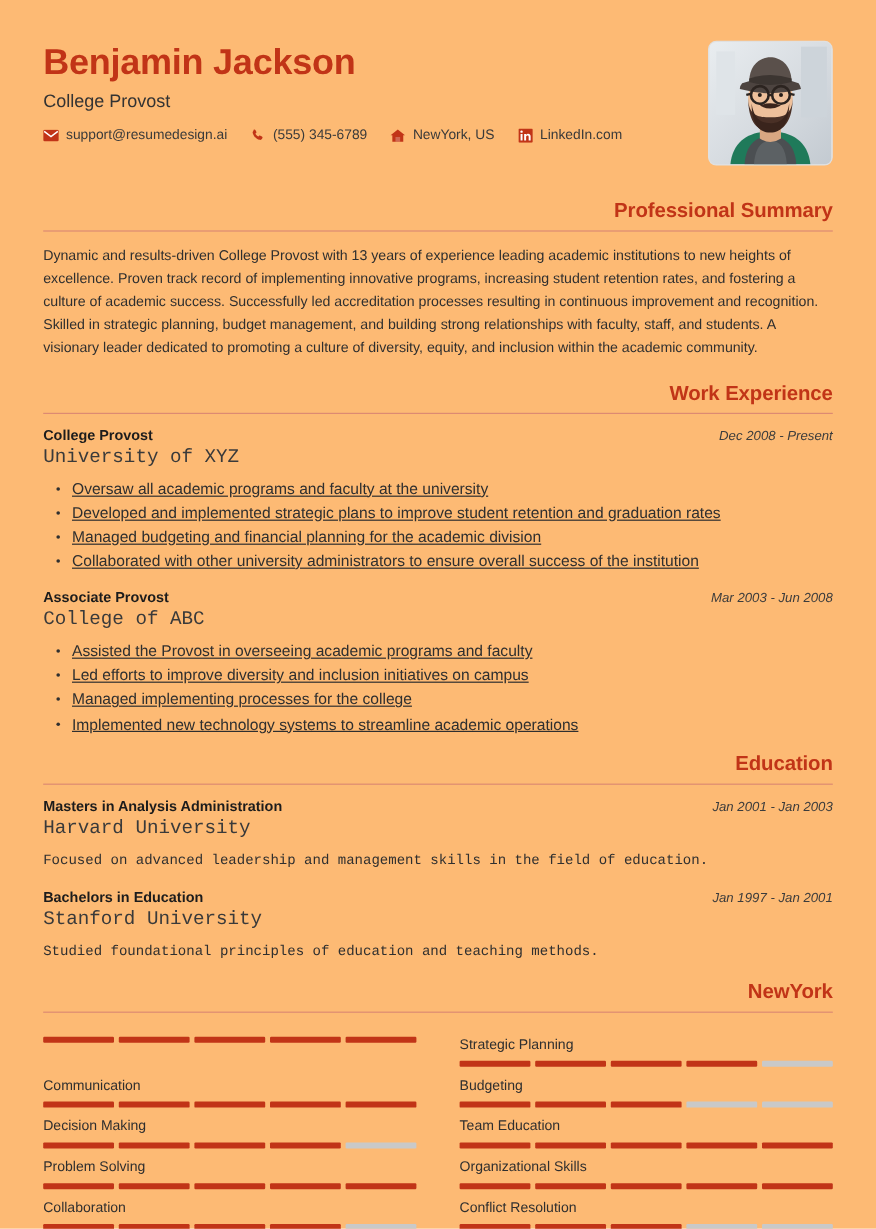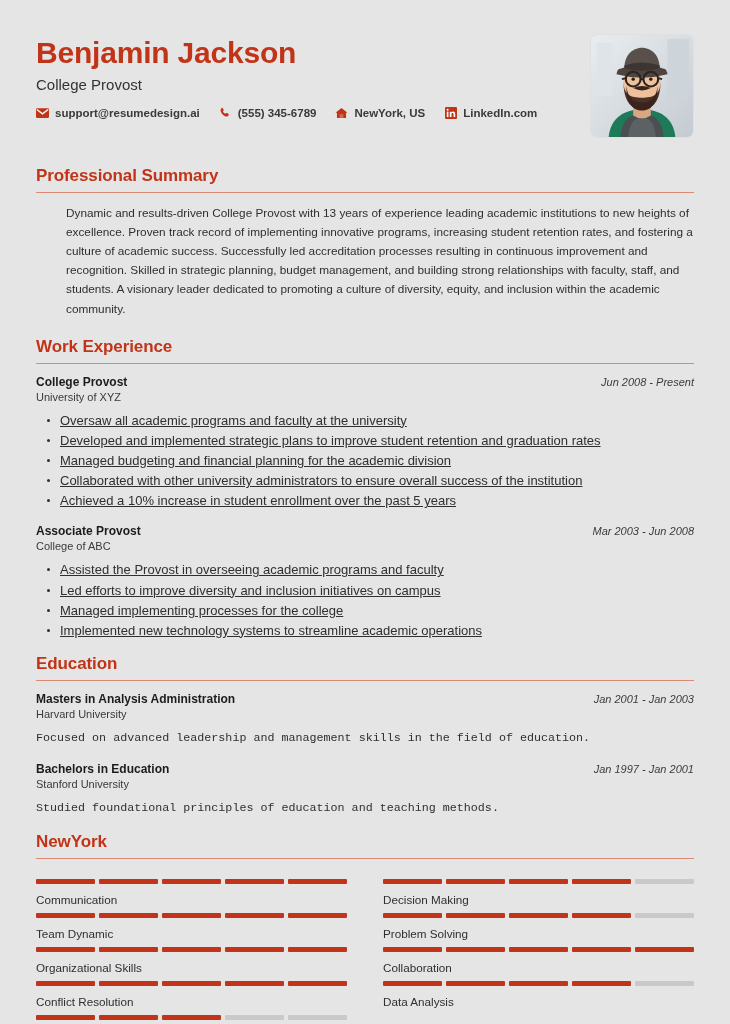--- a/index.html
+++ b/index.html
@@ -9,21 +9,21 @@
     height: 1024px;
     background: #ffffff;
     font-family: "Liberation Sans", sans-serif;
     overflow: hidden;
   }
 
   .page {
     position: relative;
     width: 730px;
     height: 1024px;
-    background: #e5e5e5;
+    background: #fdba74;
     padding: 34px 36px 0 36px;
   }
 
   
   .header {
     display: flex;
     align-items: flex-start;
     justify-content: space-between;
     margin-bottom: 28px;
   }
@@ -41,21 +41,20 @@
     color: #333333;
     margin-top: 6px;
     margin-bottom: 14px;
     font-weight: normal;
   }
 
   .contact-row {
     display: flex;
     flex-wrap: wrap;
     gap: 0;
-    font-weight: bold;
   }
   .contact-item {
     display: flex;
     align-items: center;
     margin-right: 19px;
     font-size: 11.5px;
     color: #3a3a3a;
     white-space: nowrap;
   }
   .contact-item .ci-icon {
@@ -84,35 +83,35 @@
 
   
   .section { margin-bottom: 6px; }
 
   .section-title {
     font-size: 17px;
     font-weight: bold;
     color: #c13417;
     padding-bottom: 6px;
     letter-spacing: -0.1px;
+    text-align: right;
   }
   .section-rule {
     height: 1px;
     background: #dd8a72;
     width: 100%;
     margin-bottom: 11px;
   }
 
   .summary-text {
     font-size: 11.8px;
     line-height: 1.62;
     color: #2f2f2f;
     text-align: left;
     margin-bottom: 18px;
-    margin-left: 30px;
   }
 
   
   .entry { margin-bottom: 13px; }
   .entry-head {
     display: flex;
     align-items: baseline;
     justify-content: space-between;
   }
   .entry-role {
@@ -121,23 +120,24 @@
     color: #1c1c1c;
   }
   .entry-date {
     font-size: 11px;
     font-style: italic;
     color: #3c3c3c;
     white-space: nowrap;
     padding-left: 14px;
   }
   .entry-org {
-    font-size: 11px;
+    font-size: 16px;
     color: #3a3a3a;
     margin-top: 2px;
+    font-family: Liberation Mono, monospace;
   }
   .entry-bullets {
     list-style: none;
     margin-top: 8px;
   }
   .entry-bullets li {
     position: relative;
     font-size: 13px;
     line-height: 1.55;
     color: #2f2f2f;
@@ -295,29 +295,28 @@
     <p class="summary-text">Dynamic and results-driven College Provost with 13 years of experience leading academic institutions to new heights of excellence. Proven track record of implementing innovative programs, increasing student retention rates, and fostering a culture of academic success. Successfully led accreditation processes resulting in continuous improvement and recognition. Skilled in strategic planning, budget management, and building strong relationships with faculty, staff, and students. A visionary leader dedicated to promoting a culture of diversity, equity, and inclusion within the academic community.</p>
   </div>
 
   <div class="section">
     <div class="section-title">Work Experience</div>
     <div class="section-rule"></div>
 
     <div class="entry">
       <div class="entry-head">
         <div class="entry-role">College Provost</div>
-        <div class="entry-date">Jun 2008 - Present</div>
+        <div class="entry-date">Dec 2008 - Present</div>
       </div>
       <div class="entry-org">University of XYZ</div>
       <ul class="entry-bullets">
         <li>Oversaw all academic programs and faculty at the university</li>
         <li>Developed and implemented strategic plans to improve student retention and graduation rates</li>
         <li>Managed budgeting and financial planning for the academic division</li>
         <li>Collaborated with other university administrators to ensure overall success of the institution</li>
-        <li>Achieved a 10% increase in student enrollment over the past 5 years</li>
       </ul>
     </div>
 
     <div class="entry">
       <div class="entry-head">
         <div class="entry-role">Associate Provost</div>
         <div class="entry-date">Mar 2003 - Jun 2008</div>
       </div>
       <div class="entry-org">College of ABC</div>
       <ul class="entry-bullets">
@@ -359,50 +358,61 @@
         <div class="skill">
           <div class="skill-bar">
             <div class="skill-seg on"></div>
             <div class="skill-seg on"></div>
             <div class="skill-seg on"></div>
             <div class="skill-seg on"></div>
             <div class="skill-seg on"></div>
           </div>
         </div>
         <div class="skill">
+          <div class="skill-name">Strategic Planning</div>
           <div class="skill-bar">
             <div class="skill-seg on"></div>
             <div class="skill-seg on"></div>
             <div class="skill-seg on"></div>
             <div class="skill-seg on"></div>
             <div class="skill-seg"></div>
           </div>
         </div>
         <div class="skill">
           <div class="skill-name">Communication</div>
           <div class="skill-bar">
             <div class="skill-seg on"></div>
             <div class="skill-seg on"></div>
             <div class="skill-seg on"></div>
             <div class="skill-seg on"></div>
             <div class="skill-seg on"></div>
           </div>
         </div>
         <div class="skill">
+          <div class="skill-name">Budgeting</div>
+          <div class="skill-bar">
+            <div class="skill-seg on"></div>
+            <div class="skill-seg on"></div>
+            <div class="skill-seg on"></div>
+            <div class="skill-seg"></div>
+            <div class="skill-seg"></div>
+          </div>
+        </div>
+        <div class="skill">
           <div class="skill-name">Decision Making</div>
           <div class="skill-bar">
             <div class="skill-seg on"></div>
             <div class="skill-seg on"></div>
             <div class="skill-seg on"></div>
             <div class="skill-seg on"></div>
             <div class="skill-seg"></div>
           </div>
         </div>
         <div class="skill">
-          <div class="skill-name">Team Dynamic</div>
+          <div class="skill-name">Team Education</div>
           <div class="skill-bar">
             <div class="skill-seg on"></div>
             <div class="skill-seg on"></div>
             <div class="skill-seg on"></div>
             <div class="skill-seg on"></div>
             <div class="skill-seg on"></div>
           </div>
         </div>
         <div class="skill">
           <div class="skill-name">Problem Solving</div>

